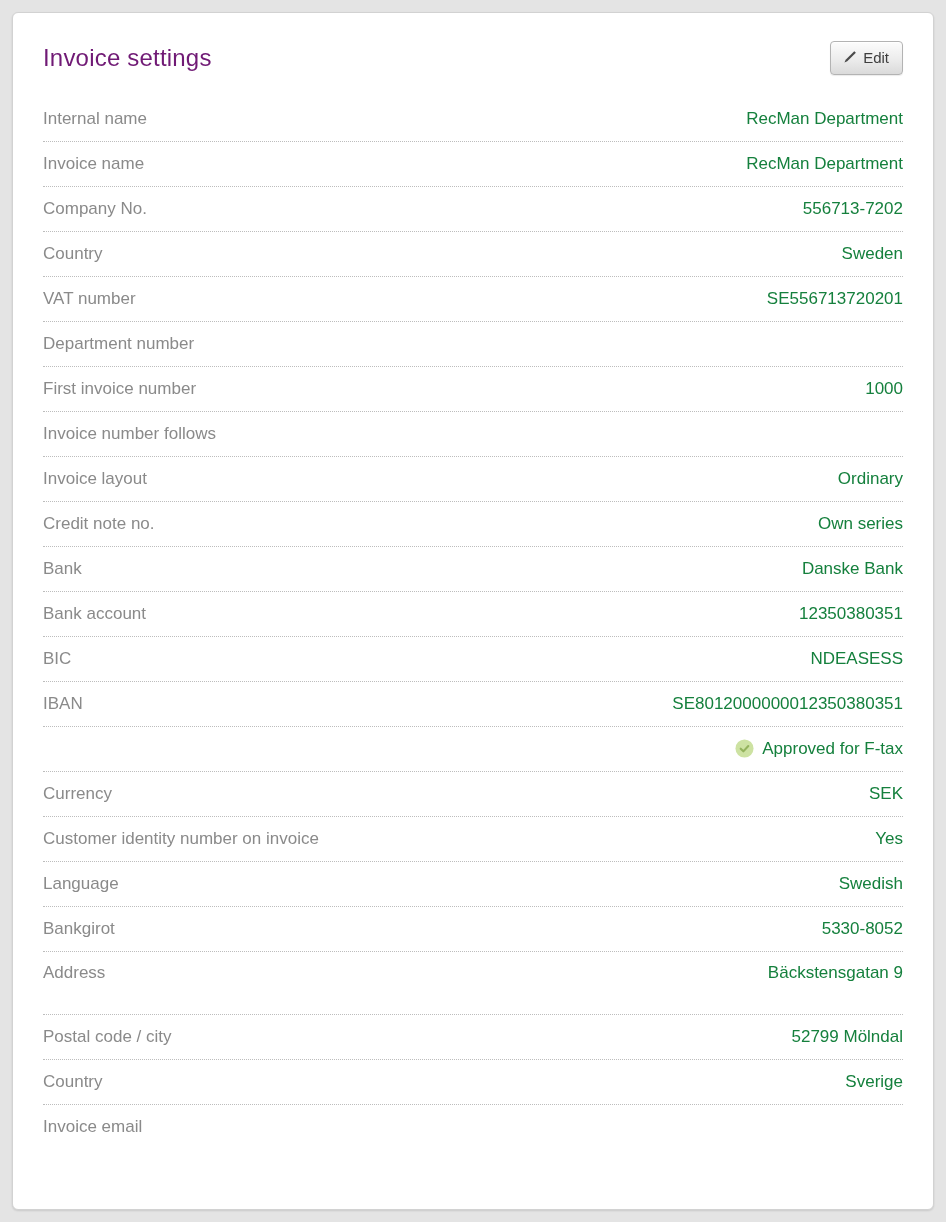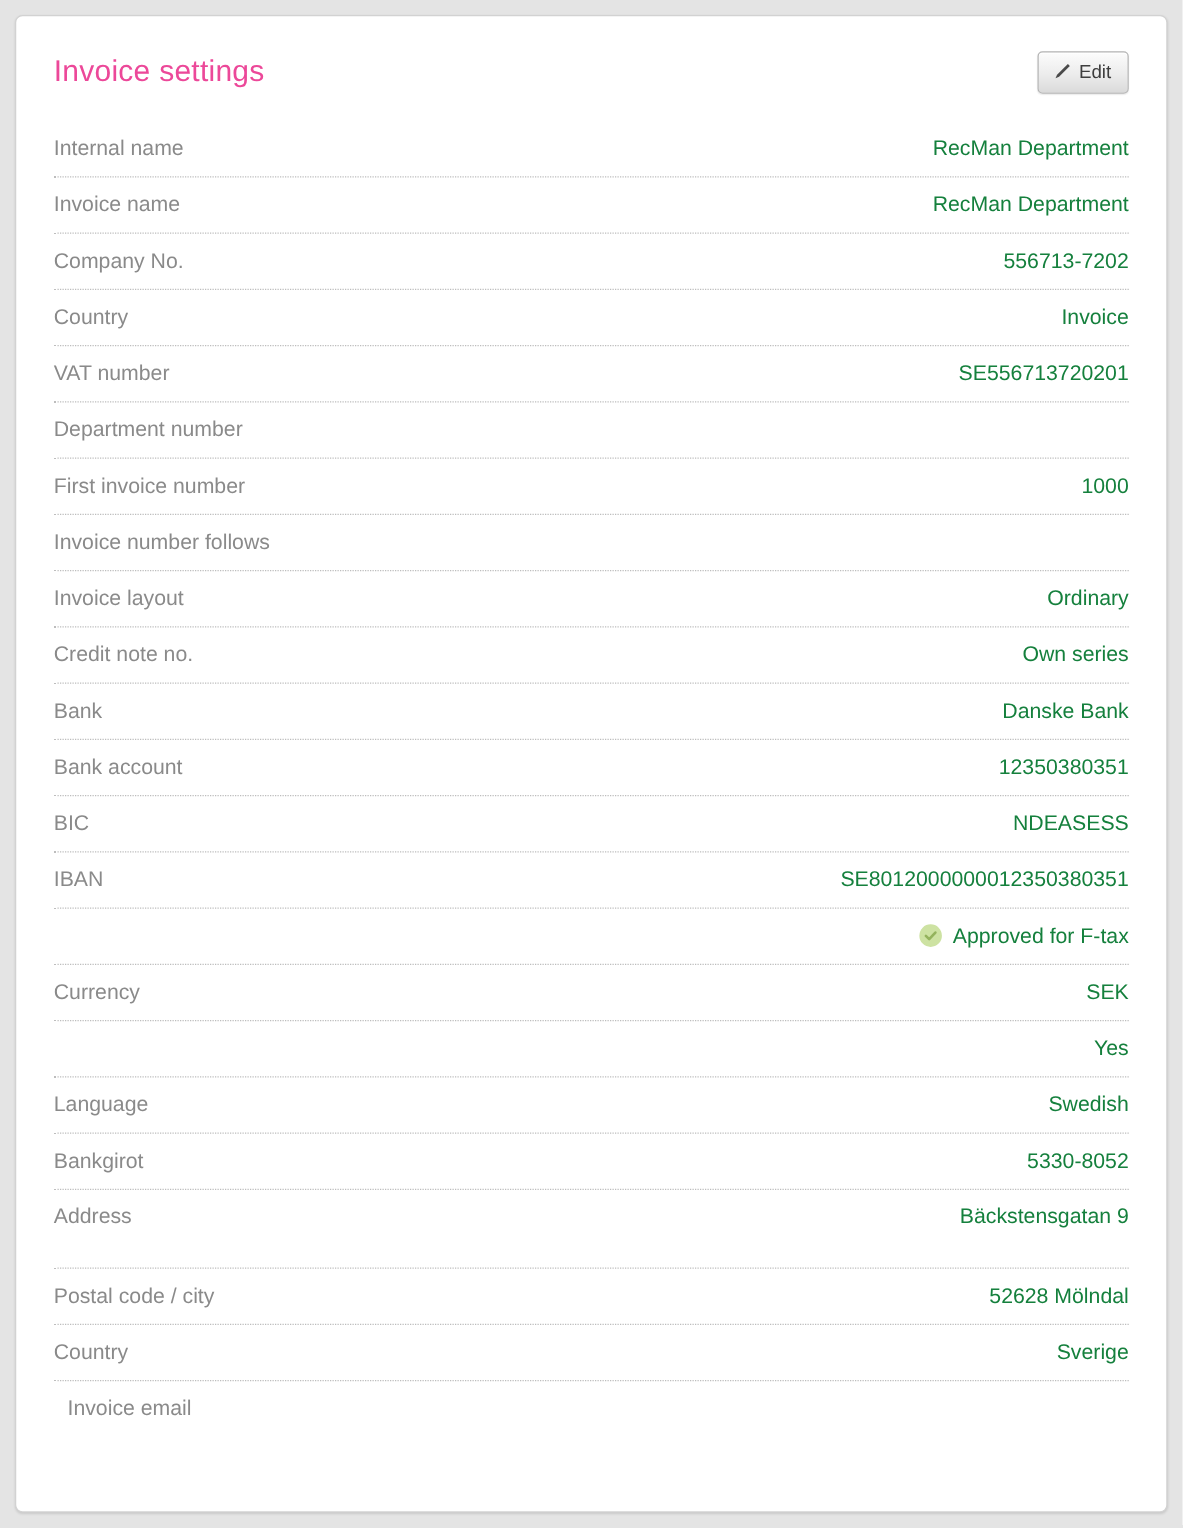--- a/index.html
+++ b/index.html
@@ -26,21 +26,21 @@
   }
   .card-header {
     display: flex;
     align-items: center;
     justify-content: space-between;
     margin-bottom: 22px;
   }
   .card-title {
     font-size: 24px;
     font-weight: 400;
-    color: #ec4899;
+    color: #701a75;
     letter-spacing: 0.2px;
   }
   .edit-btn {
     display: inline-flex;
     align-items: center;
     gap: 6px;
     font-family: inherit;
     font-size: 15px;
     color: #3e3e3e;
     background: linear-gradient(to bottom, #fcfcfc 0%, #ececec 55%, #dadada 100%);
@@ -70,21 +70,21 @@
   .row .value {
     color: #15803d;
     text-align: right;
     display: inline-flex;
     align-items: center;
     gap: 8px;
     justify-content: flex-end;
     flex: 1 1 auto;
   }
   .row.tall { padding-bottom: 31px; }
-  .row.no-divider { border-bottom: none; margin-left: 11px; }
+  .row.no-divider { border-bottom: none; }
   .check-circle { display: inline-flex; line-height: 0; }
 </style>
 </head>
 <body>
 
 <div class="page">
   <div class="card">
     <div class="card-header">
       <h1 class="card-title">Invoice settings</h1>
       <button class="edit-btn">
@@ -104,21 +104,21 @@
         <div class="row">
           <span class="label">Invoice name</span>
           <span class="value">RecMan Department</span>
         </div>
         <div class="row">
           <span class="label">Company No.</span>
           <span class="value">556713-7202</span>
         </div>
         <div class="row">
           <span class="label">Country</span>
-          <span class="value">Invoice</span>
+          <span class="value">Sweden</span>
         </div>
         <div class="row">
           <span class="label">VAT number</span>
           <span class="value">SE556713720201</span>
         </div>
         <div class="row">
           <span class="label">Department number</span>
         </div>
         <div class="row">
           <span class="label">First invoice number</span>
@@ -158,37 +158,38 @@
                 <circle cx="10" cy="10" r="9.5" fill="#cde2a2"></circle>
                 <path d="M6 10.2 L8.8 13 L14 7.4" fill="none" stroke="#94b35d" stroke-width="2.2" stroke-linecap="round" stroke-linejoin="round"></path>
               </svg>
             </span>Approved for F-tax</span>
         </div>
         <div class="row">
           <span class="label">Currency</span>
           <span class="value">SEK</span>
         </div>
         <div class="row">
+          <span class="label">Customer identity number on invoice</span>
           <span class="value">Yes</span>
         </div>
         <div class="row">
           <span class="label">Language</span>
           <span class="value">Swedish</span>
         </div>
         <div class="row">
           <span class="label">Bankgirot</span>
           <span class="value">5330-8052</span>
         </div>
         <div class="row tall">
           <span class="label">Address</span>
           <span class="value">Bäckstensgatan 9</span>
         </div>
         <div class="row">
           <span class="label">Postal code / city</span>
-          <span class="value">52628 Mölndal</span>
+          <span class="value">52799 Mölndal</span>
         </div>
         <div class="row">
           <span class="label">Country</span>
           <span class="value">Sverige</span>
         </div>
         <div class="row no-divider">
           <span class="label">Invoice email</span>
           <span class="value"></span>
         </div>
       </div>

